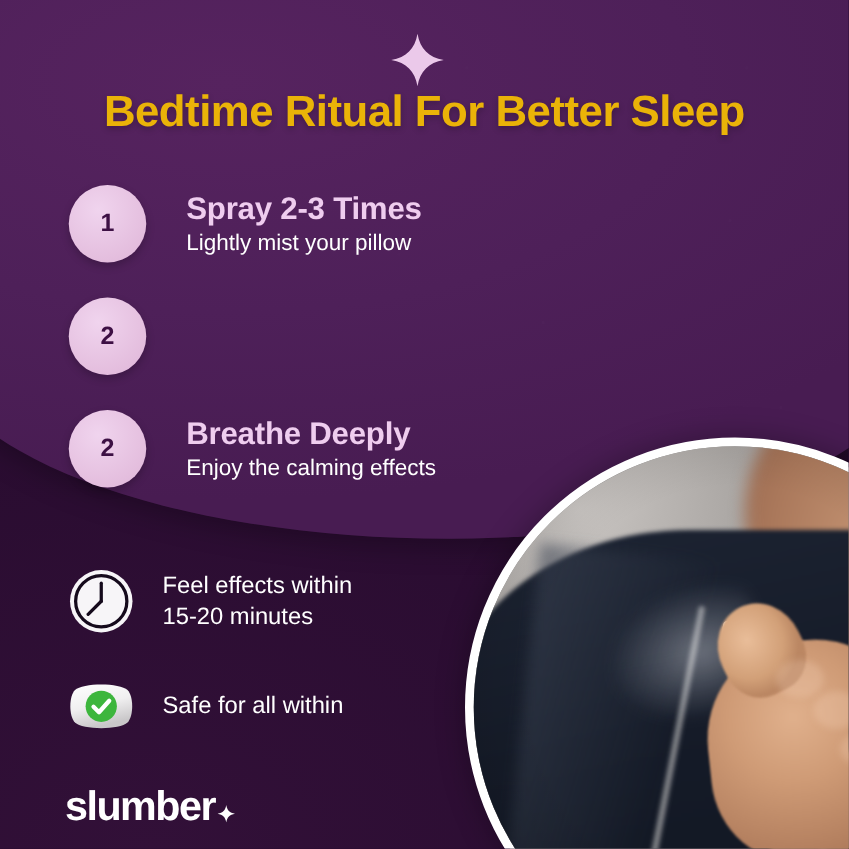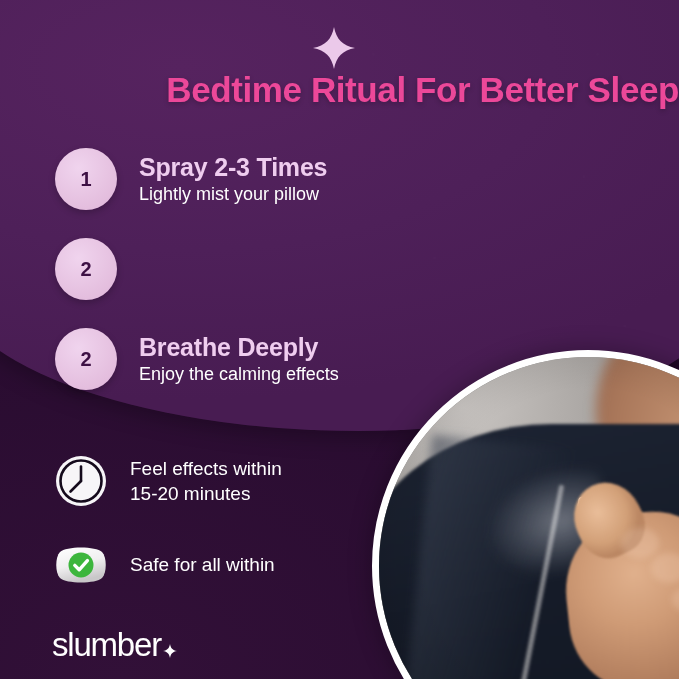--- a/index.html
+++ b/index.html
@@ -61,22 +61,22 @@
     height: 44px;
   }
   .sparkle-top svg { display: block; width: 100%; height: 100%; }
 
   
   .title {
     position: absolute;
     left: 0;
     top: 70px;
     width: 679px;
-    text-align: right;
-    color: #ec4899;
+    text-align: center;
+    color: #eab308;
     font-size: 35px;
     font-weight: 700;
     letter-spacing: -0.4px;
     text-shadow: 0 2px 5px rgba(0,0,0,0.22);
   }
 
   
   .steps {
     position: absolute;
     left: 55px;
@@ -97,21 +97,21 @@
     background: radial-gradient(circle at 38% 32%, #f0d4ee 0%, #e4bede 70%, #ddb4d8 100%);
     color: #3d1044;
     font-size: 20px;
     font-weight: 700;
     display: flex;
     align-items: center;
     justify-content: center;
     box-shadow: 0 3px 7px rgba(0,0,0,0.22);
   }
   .step-text {
-    margin-left: 22px;
+    margin-left: 32px;
     line-height: 1.12;
   }
   .step-title {
     color: #efcdef;
     font-size: 25px;
     font-weight: 700;
     letter-spacing: -0.2px;
     white-space: nowrap;
   }
   .step-sub {
@@ -155,21 +155,21 @@
   .logo {
     position: absolute;
     left: 52px;
     top: 628px;
     display: flex;
     align-items: flex-end;
     color: #ffffff;
   }
   .logo-word {
     font-size: 33px;
-    font-weight: 400;
+    font-weight: 700;
     letter-spacing: -1.2px;
     line-height: 1;
   }
   .logo-mark {
     margin-left: 2px;
     margin-bottom: 3px;
     width: 14px;
     height: 14px;
   }
   .logo-mark svg { display: block; width: 100%; height: 100%; }

